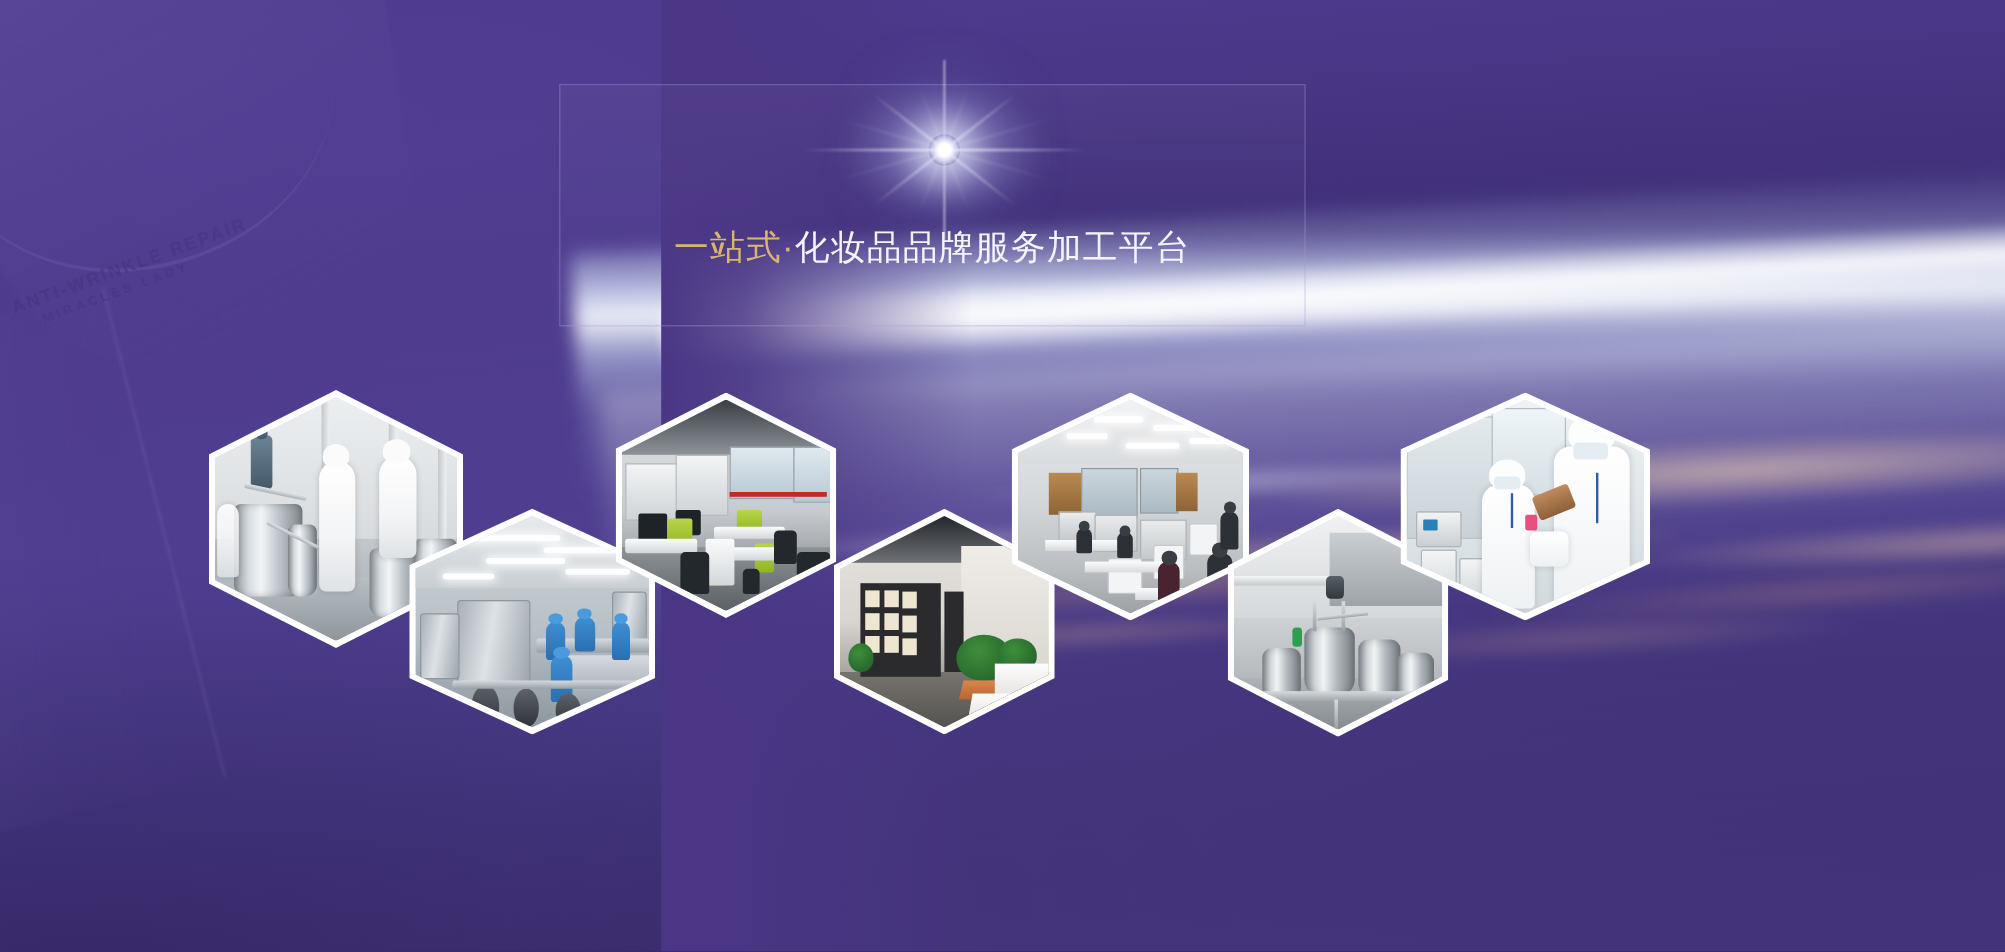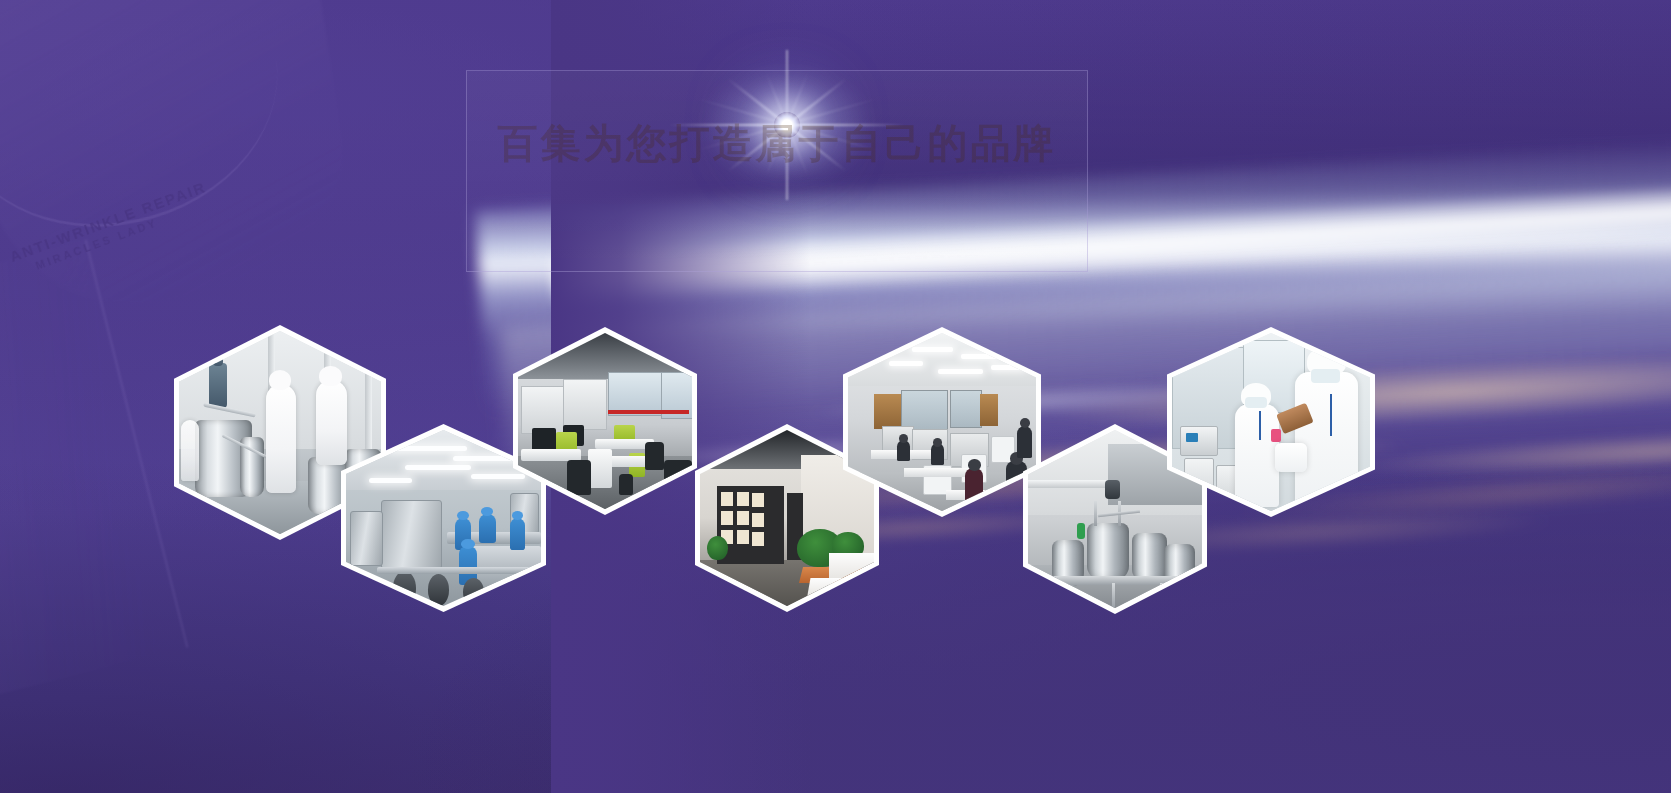--- a/index.html
+++ b/index.html
@@ -380,21 +380,23 @@
     <div class="ray ray-d6"></div>
     <div class="ray ray-d1"></div>
     <div class="ray ray-d2"></div>
     <div class="ray ray-d3"></div>
     <div class="ray ray-d4"></div>
     <div class="ray ray-h"></div>
     <div class="ray ray-v"></div>
     <div class="core"></div>
   </div>
 
-  <div class="headline">百集为您打造属于自己的品牌</div>
+  <div class="subline">
+    <span class="gold">一站式·</span><span class="white">化妆品品牌服务加工平台</span>
+  </div>
 
   <div class="hexes">
 
     <div class="hex" style="left:174px; top:325px; width:212px; height:215px;">
       <div class="shell"></div>
       <div class="photo">
         <div class="scene s1">
           <div class="wall"></div>
           <div class="pillar" style="left:44%;"></div>
           <div class="pillar" style="left:72%;"></div>

